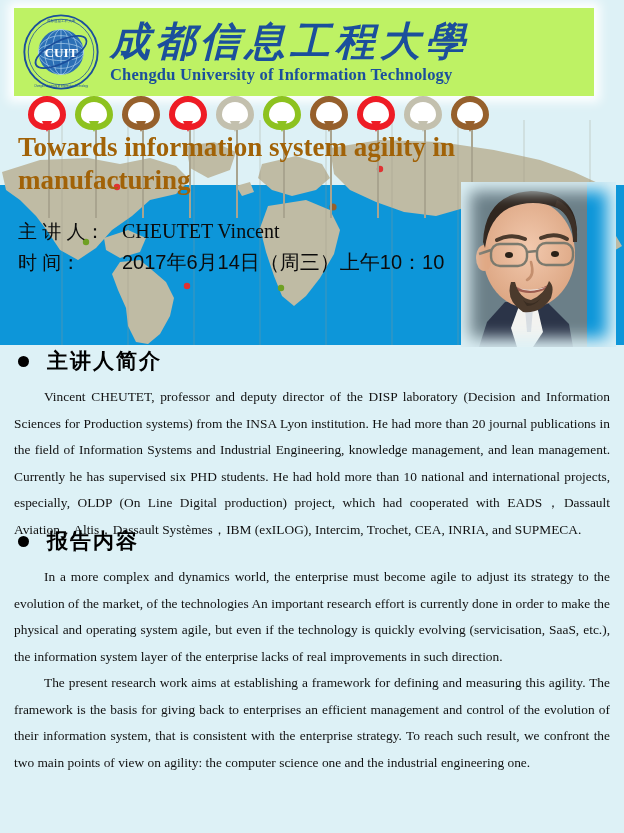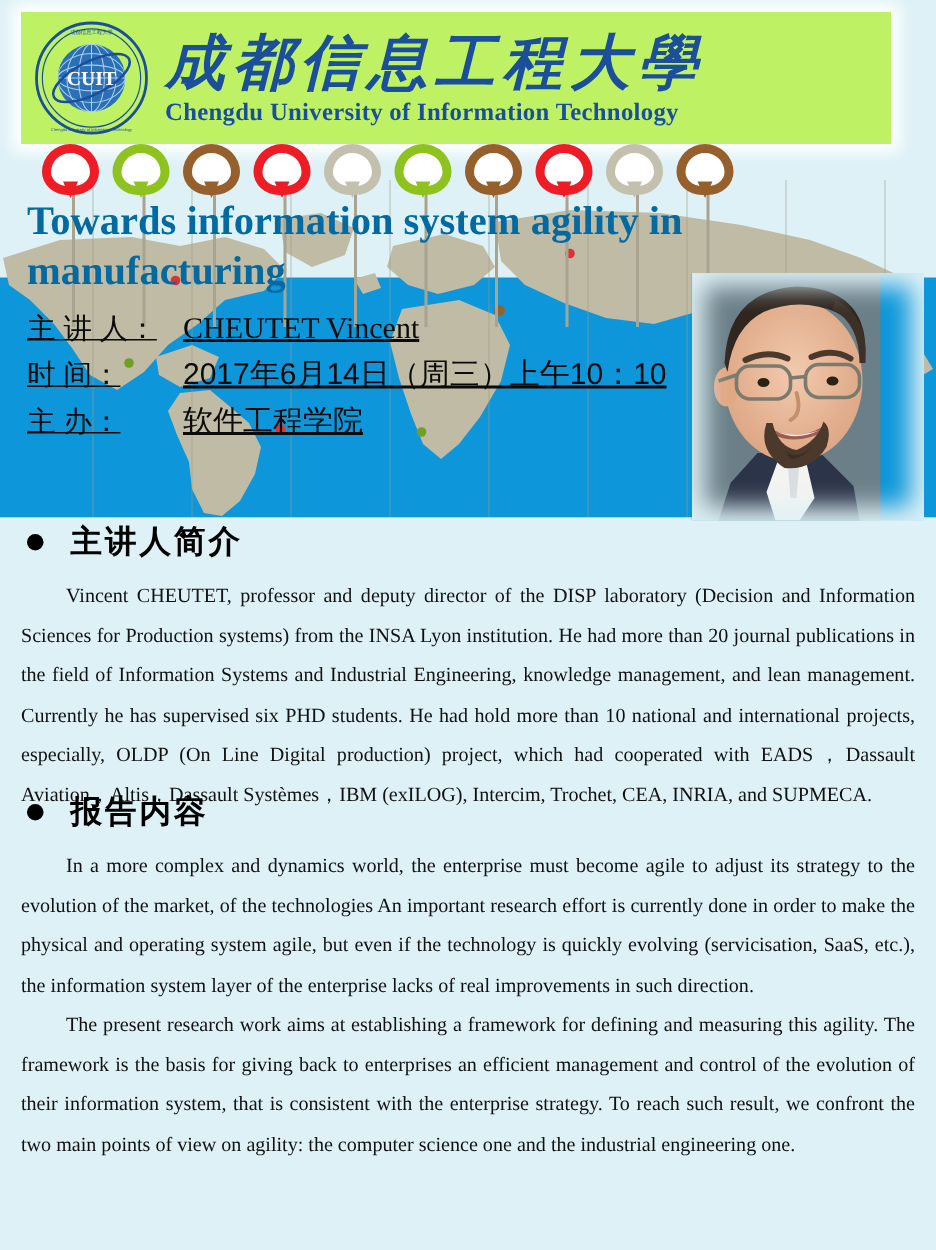--- a/index.html
+++ b/index.html
@@ -83,29 +83,28 @@
     overflow:hidden;
   }
   .mapband .sky{position:absolute;left:0;top:0;width:624px;height:65px;background:#ddf1f6;}
   .mapband .ocean{position:absolute;left:0;top:65px;width:624px;height:160px;background:#0d96d9;}
   .mapband svg{position:absolute;left:0;top:0;}
 
   
   .title{
     position:absolute;left:18px;top:131px;width:480px;
     font-size:27px;line-height:33px;font-weight:bold;
-    color:#0369a1;
+    color:#a16207;
     font-family:"Liberation Serif","DejaVu Serif",serif;
   }
 
   
   .info{
-    position:absolute;left:18px;top:204px;width:470px;
+    position:absolute;left:18px;top:216px;width:470px;
     color:#0b0b0b;
-    text-decoration:underline;
   }
   .info-row{
     display:flex;align-items:baseline;
     font-size:19px;line-height:31px;
     font-family:"Liberation Sans","DejaVu Sans",sans-serif;
     white-space:nowrap;
   }
   .info-label{
     display:inline-block;width:104px;flex:0 0 104px;
     letter-spacing:0px;
@@ -298,24 +297,20 @@
 
   <div class="info">
     <div class="info-row">
       <span class="info-label">主 讲 人：</span>
       <span class="info-val en">CHEUTET Vincent</span>
     </div>
     <div class="info-row">
       <span class="info-label">时      间：</span>
       <span class="info-val">2017年6月14日（周三）上午10：10</span>
     </div>
-    <div class="info-row">
-      <span class="info-label">主      办：</span>
-      <span class="info-val">软件工程学院</span>
-    </div>
   </div>
 
   <div class="portrait">
     <svg width="155" height="165" viewBox="0 0 155 165" xmlns="http://www.w3.org/2000/svg">
       <defs>
         <clipPath id="pclip">
             <rect x="0" y="0" width="155" height="165"></rect>
           </clipPath>
         <radialGradient id="cheek" cx="50%" cy="45%" r="55%">
           <stop offset="0%" stop-color="#f2c9ae"></stop>

